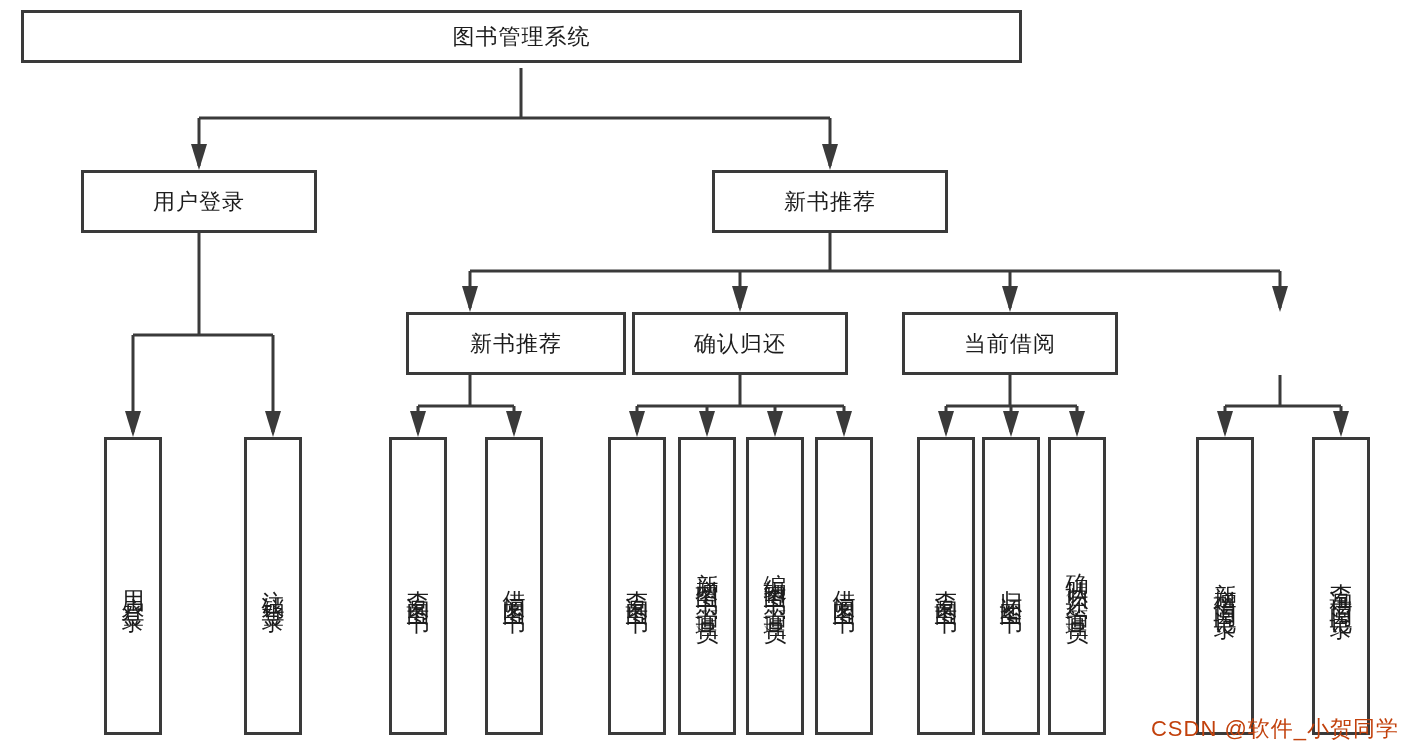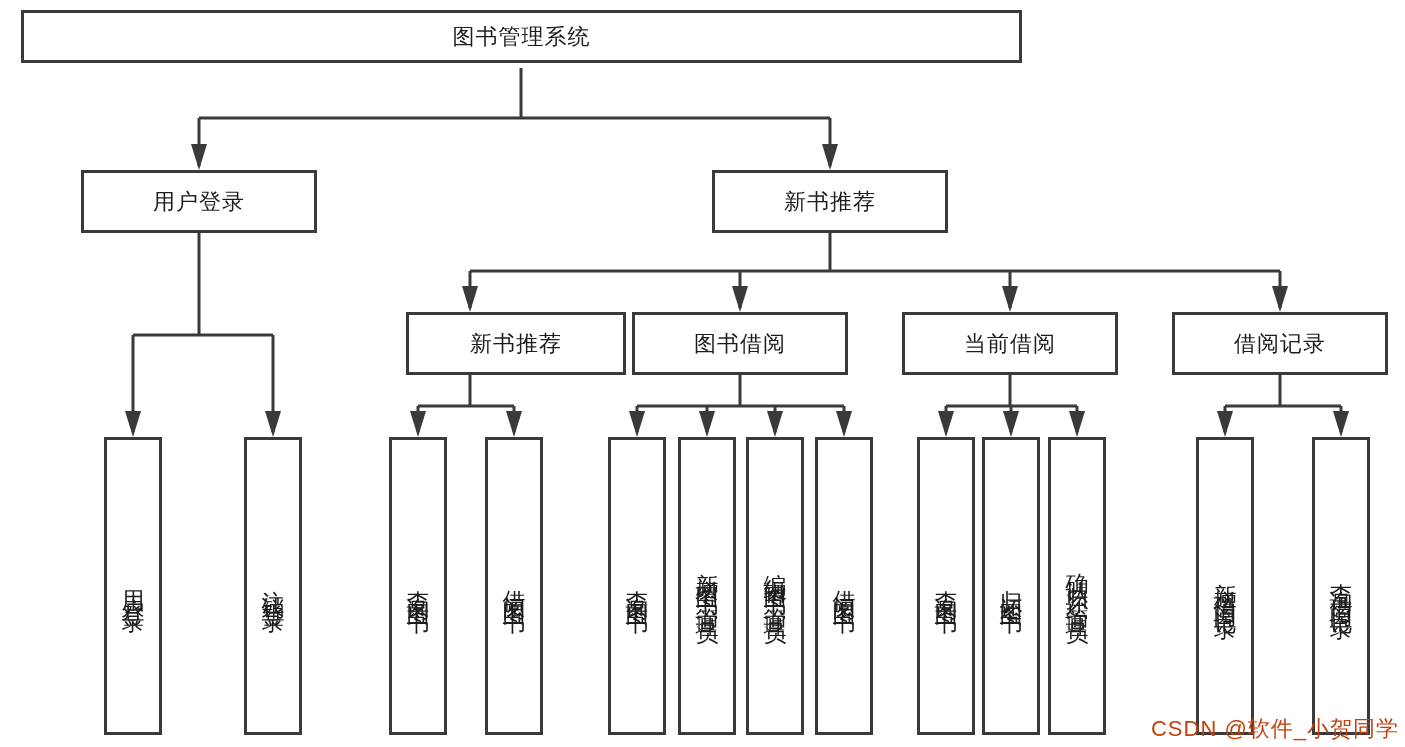--- a/index.html
+++ b/index.html
@@ -88,27 +88,24 @@
     <span class="hlabel">用户登录</span>
   </div>
   <div class="hbox n-book-mgmt">
     <span class="hlabel">新书推荐</span>
   </div>
 
   <div class="hbox n-new-book">
     <span class="hlabel">新书推荐</span>
   </div>
   <div class="hbox n-book-borrow">
-    <span class="hlabel">图书借阅</span>
+    <span class="hlabel">确认归还</span>
   </div>
   <div class="hbox n-current-borrow">
     <span class="hlabel">当前借阅</span>
-  </div>
-  <div class="hbox n-borrow-records">
-    <span class="hlabel">借阅记录</span>
   </div>
 
   <div class="vbox" style="left:104px">
     <span class="vlabel">用户登录</span>
   </div>
   <div class="vbox" style="left:244px">
     <span class="vlabel">注销登录</span>
   </div>
 
   <div class="vbox" style="left:389px">

